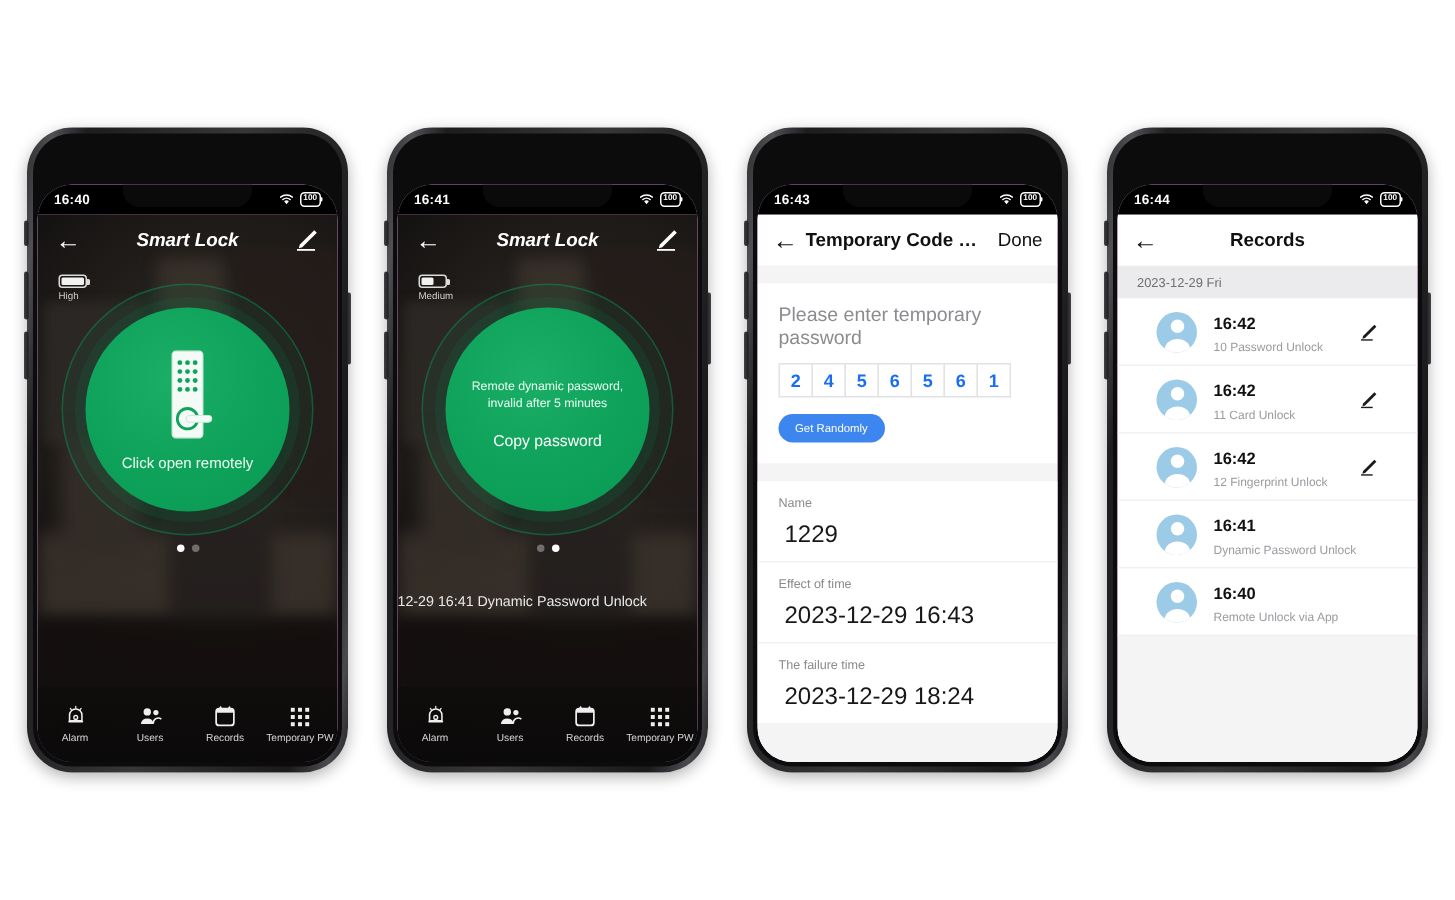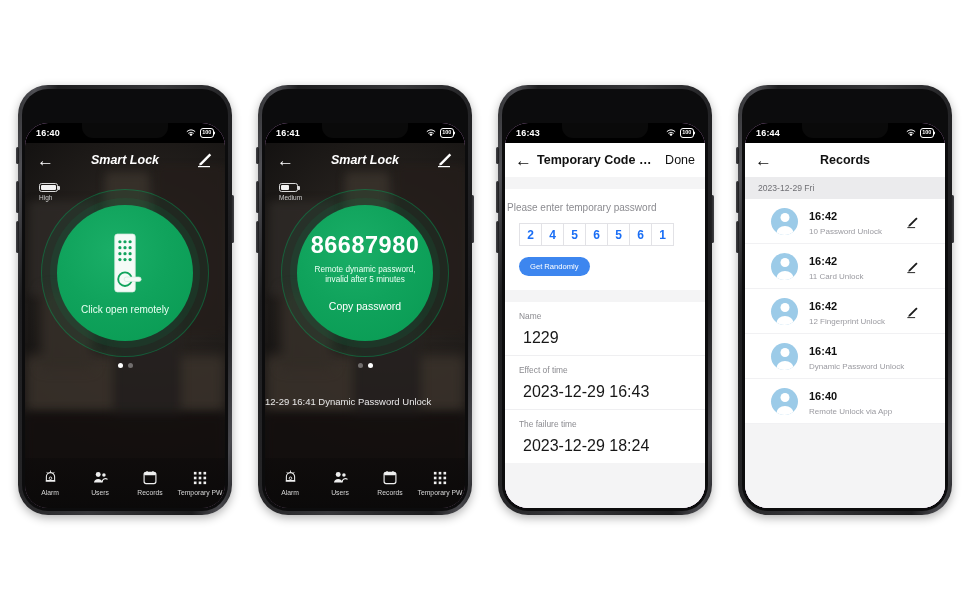--- a/index.html
+++ b/index.html
@@ -235,21 +235,21 @@
     position:absolute; left:32px; right:46px; text-align:center;
     font-size: 12.5px; font-weight:600; color:#111;
     overflow:hidden; text-overflow:ellipsis; white-space:nowrap;
   }
   .lnav-done { margin-left:auto; font-size:12.5px; color:#111; font-weight:500; cursor:pointer; }
   .lnav-title.centered { left:0; right:0; }
 
   .gap { height: 12px; background:#f4f4f5; flex:0 0 auto; }
   .panel { background:#fff; flex: 0 0 auto; }
 
-  .pw-hint { font-size:10px; color:#8b8b90; padding: 13px 2px 0; }
+  .pw-hint { font-size:13px; color:#8b8b90; padding: 13px 14px 0; }
   .pw-boxes { display:flex; gap:0; padding: 10px 14px 0; }
   .pw-cell {
     width: 23px; height: 23px;
     border: 1px solid #e2e2e6;
     margin-left: -1px;
     display:flex; align-items:center; justify-content:center;
     font-size: 12px; font-weight: bold; color:#1a6ef5;
     background:#fff;
     cursor: pointer;
   }
@@ -493,21 +493,20 @@
           <div class="batt-shape">
             <div class="batt-fill" id="p2fill" style="width: 50%;"></div>
           </div>
           <div class="batt-text">Medium</div>
         </div>
 
         <div class="circle-wrap">
           <div class="halo"></div>
           <div class="halo2"></div>
           <div class="greenball">
-            <div class="bigcode">86687980</div>
             <div class="code-sub">Remote dynamic password, invalid after 5 minutes</div>
             <div class="code-cta">Copy password</div>
           </div>
         </div>
 
         <div class="dots">
           <span class="dot"></span>
           <span class="dot on"></span>
         </div>
 

